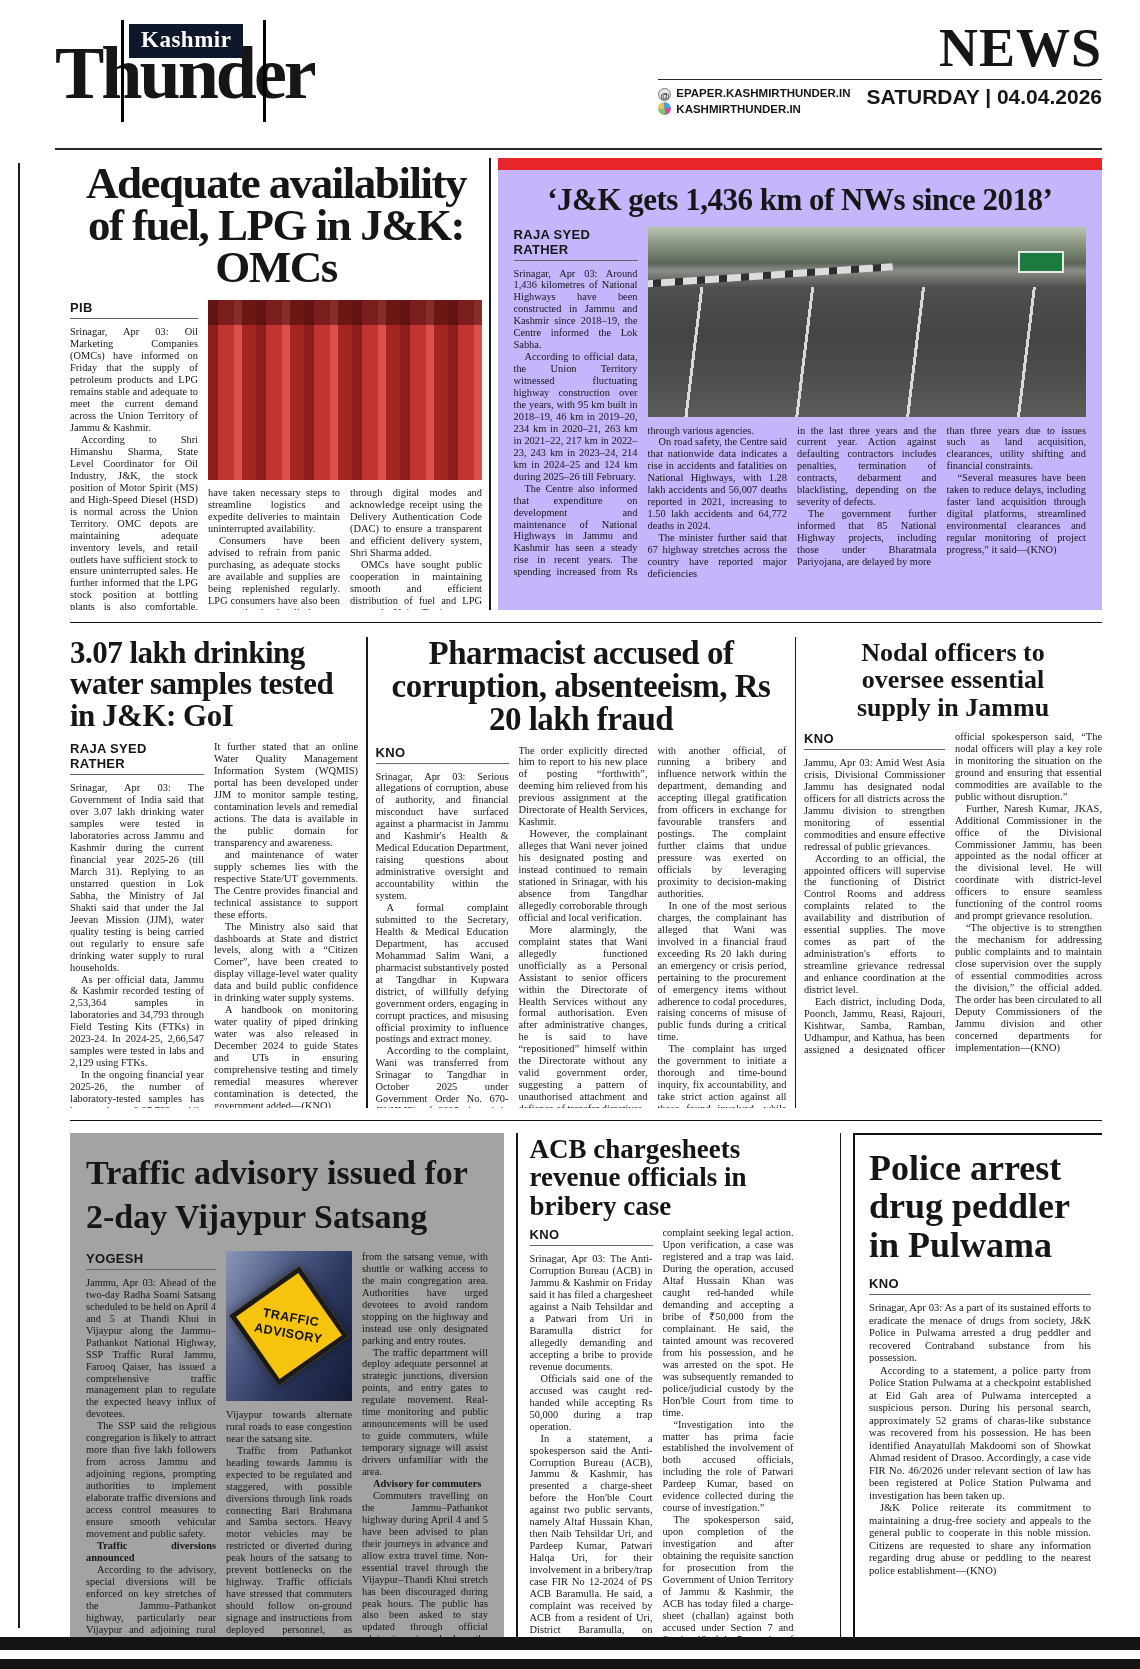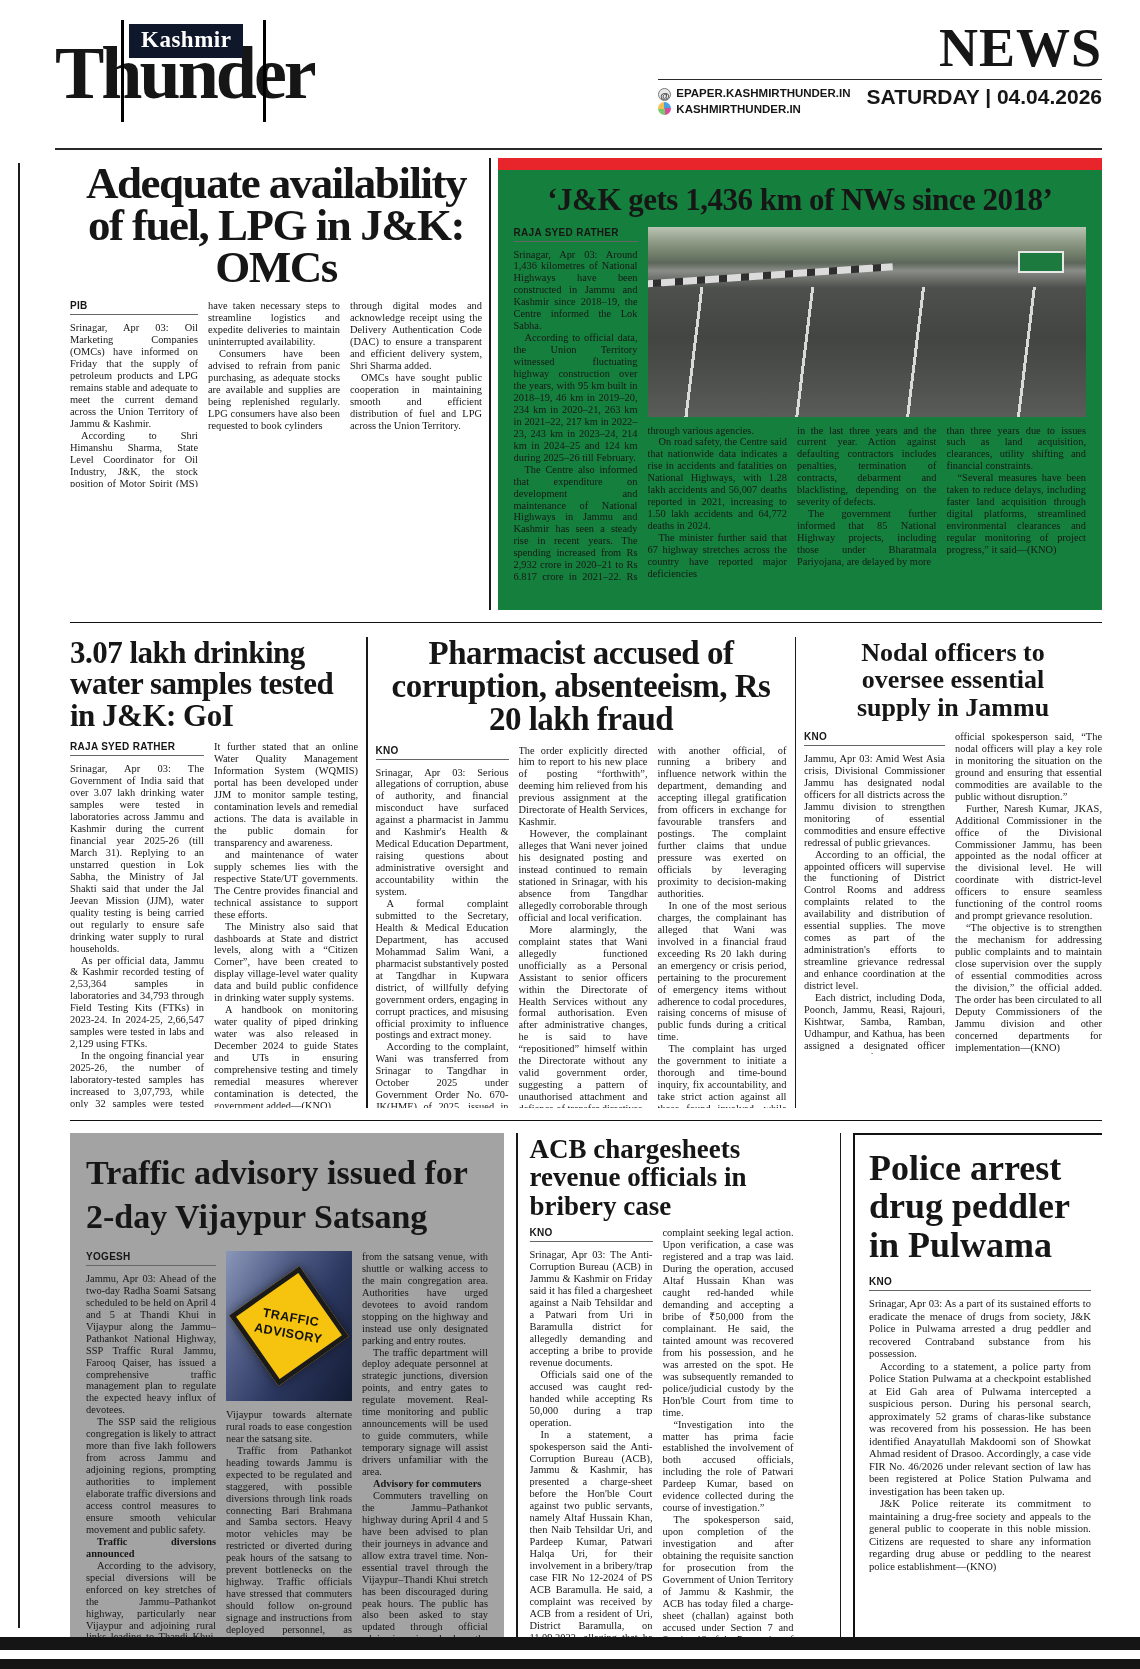--- a/index.html
+++ b/index.html
@@ -22,45 +22,45 @@
   .ic { display:inline-block; width:13px; height:13px; border-radius:50%; margin-right:5px; vertical-align:-2px; text-align:center; line-height:13px; font-size:9.5px; }
   .ic-at { background:#e9e9e9; color:#333; border:1px solid #777; }
   .ic-globe { background:conic-gradient(#4aa3e0 0 25%, #d94a9b 25% 50%, #7bc96f 50% 75%, #f2c14e 75% 100%); }
   .date { font-family:"Liberation Sans", sans-serif; font-weight:bold; font-size:21px; white-space:nowrap; }
   .pagenum { font-size:80px; line-height:.82; border-left:2px solid #9a9a9a; padding-left:14px; margin-left:16px; font-weight:400; }
   .header-rule { height:1.5px; background:#2a2a2a; margin:12px 38px 0 55px; }
 
   
   .band { display:flex; margin-left:70px; margin-right:38px; overflow:hidden; }
   .vrule { width:1.5px; background:#1a1a1a; flex:none; margin:0 8px; }
-  .byline { font-family:"Liberation Sans", sans-serif; font-size:10px; font-weight:bold; letter-spacing:.3px;
+  .byline { font-family:"Liberation Sans", sans-serif; font-size:13px; font-weight:bold; letter-spacing:.3px;
             border-bottom:1px solid #666; padding-bottom:3px; margin-bottom:7px; }
   .col { flex:1 1 0; min-width:0; overflow:hidden; text-align:justify; }
   .col p { margin:0; font-size:10.4px; line-height:1.15; }
   .col p + p { text-indent:11px; }
   .col p.bold { font-weight:bold; }
   .colwrap { flex:none; display:flex; flex-direction:column; }
   .row { display:flex; gap:10px; }
   h1,h2,h3 { margin:0; font-weight:700; }
   .photo { flex:none; }
 
   
   .band-top { margin-top:8px; height:452px; }
   .art1 { width:412px; flex:none; padding-top:4px; }
   .h-a1 { font-size:45px; text-align:center; line-height:.94; letter-spacing:-1.5px; margin-bottom:12px; }
   .art1 .colwrap { width:128px; }
-  .a1-right { flex:1; display:flex; min-width:0;font-family:Liberation Serif, serif; }
+  .a1-right { flex:1; display:flex; flex-direction:column; min-width:0;font-family:Liberation Serif, serif; }
   .lpg { height:180px; margin-bottom:7px;
          background: linear-gradient(180deg, rgba(55,8,8,.5) 0 14%, rgba(0,0,0,0) 14%),
          repeating-linear-gradient(90deg, #8f1d1c 0 10px, #c03431 10px 26px, #d8514a 26px 34px, #a32622 34px 48px); }
   .a1-right .row { flex:1; }
   .vr-top { margin:0 7px; }
   .art2 { flex:1; min-width:0; display:flex; flex-direction:column; }
   .redbar { height:12px; background:#e8252a; flex:none; }
-  .panel-inner { background:#15803d; flex:1; padding:12px 16px 10px; overflow:hidden; }
+  .panel-inner { background:#c4b5fd; flex:1; padding:12px 16px 10px; overflow:hidden; }
   .h-a2 { font-size:31px; text-align:center; line-height:1; letter-spacing:-.5px; margin:2px 0 12px; }
   .art2 .colwrap { width:124px; }
   .a2-right { flex:1; display:flex; flex-direction:column; min-width:0; }
   .highway { height:190px; margin-bottom:8px; position:relative; overflow:hidden;
     background:linear-gradient(180deg,#b9c4b2 0%,#8e9a86 8%,#72806b 14%,#5d675b 19%,#8a8d88 23%,#6f716d 27%,#4e504d 32%,#434543 58%,#4f514e 82%,#5a5c59 100%); }
   .lanes { position:absolute; left:0; right:0; bottom:0; height:68%;
     background:repeating-linear-gradient(97deg, transparent 0 52px, rgba(242,242,242,.85) 52px 55px, transparent 55px 110px); }
   .bridge { position:absolute; top:24%; left:-2%; width:58%; height:7px; transform:rotate(-4deg);
     background:repeating-linear-gradient(90deg,#dcdcdc 0 14px,#2f2f2f 14px 22px); }
   .greensign { position:absolute; top:13%; right:5%; width:46px; height:22px; background:#1d7a3e; border:2px solid #e8e8e8; }

